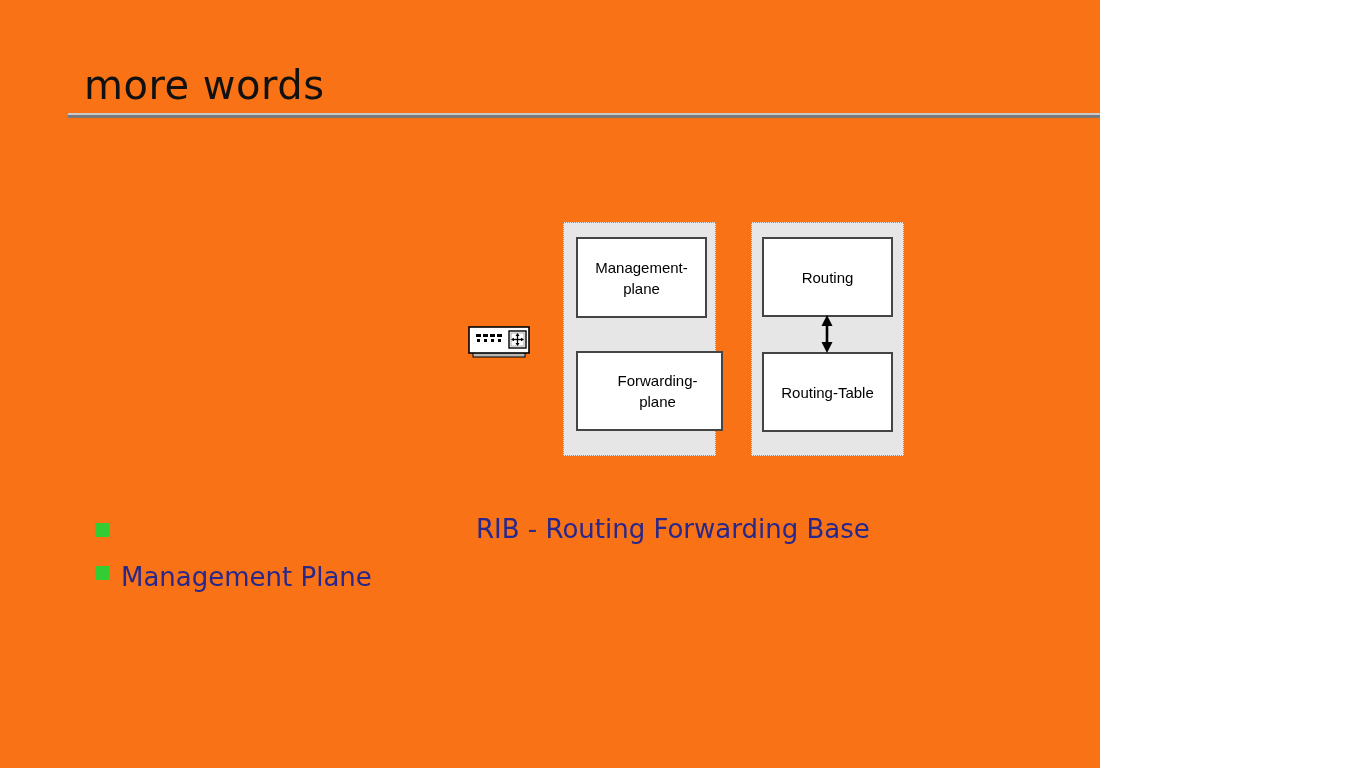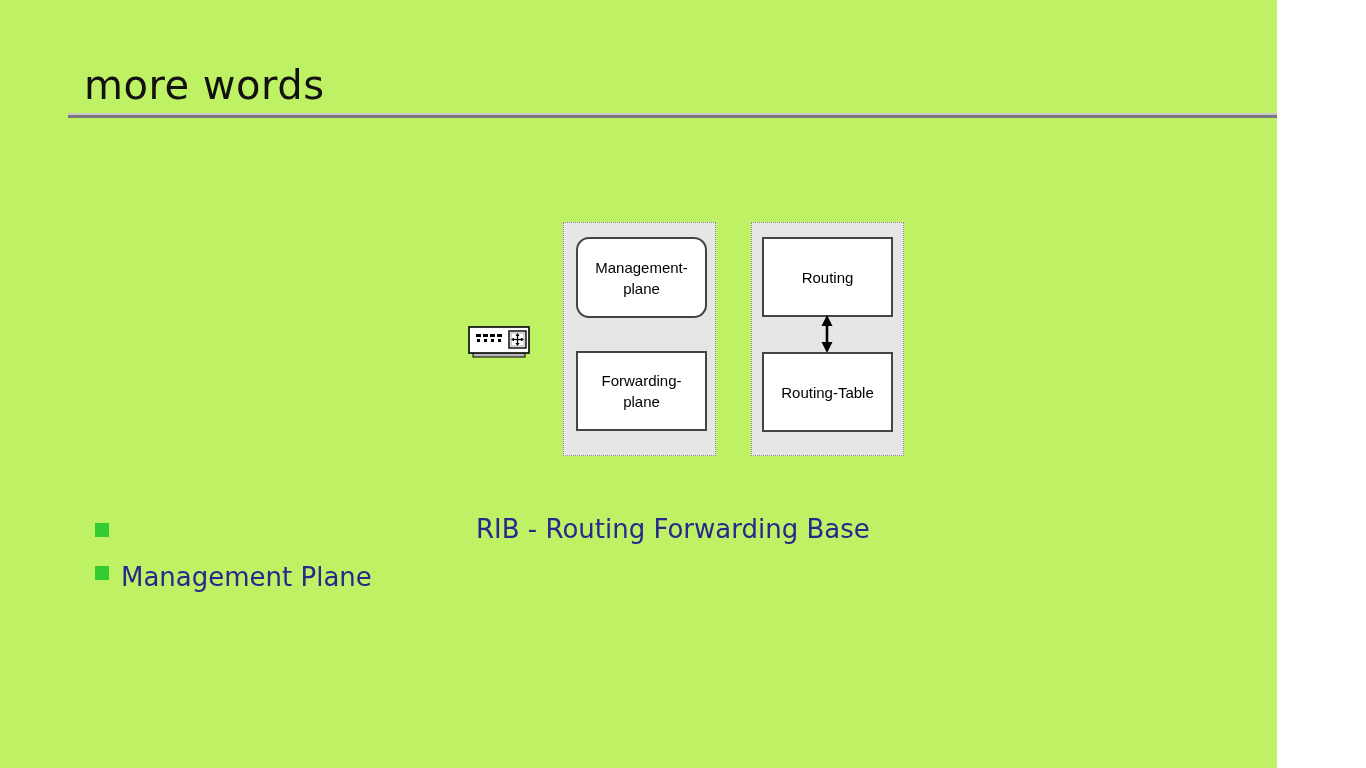--- a/index.html
+++ b/index.html
@@ -1,20 +1,20 @@
 <!DOCTYPE html>
 <html><head>
 <meta charset="utf-8">
 <style>
   html, body { margin: 0; padding: 0; background: #ffffff; }
   .slide {
     position: relative;
-    width: 1277px;
+    width: 1100px;
     height: 768px;
-    background: #bef264;
+    background: #f97316;
     overflow: hidden;
     font-family: "Liberation Sans", sans-serif;
   }
 
   
   .page-title {
     position: absolute;
     left: 84px;
     top: 62px;
     font-family: "DejaVu Sans", sans-serif;
@@ -54,22 +54,22 @@
     display: flex;
     flex-direction: column;
     align-items: center;
     justify-content: center;
     text-align: center;
     font-family: "Liberation Sans", sans-serif;
     font-size: 15px;
     line-height: 21px;
     color: #000000;
   }
-  .box-management    { left: 576px; top: 237px; height: 77px; border-radius: 13px; }
-  .box-forwarding    { left: 576px; top: 351px; height: 76px; }
+  .box-management    { left: 576px; top: 237px; height: 77px; }
+  .box-forwarding    { left: 576px; top: 351px; height: 76px; padding-left: 16px; }
   .box-daemon        { left: 762px; top: 237px; height: 76px; }
   .box-routing-table { left: 762px; top: 352px; height: 76px; }
 
   .v-arrow {
     position: absolute;
     left: 813px;
     top: 315px;
     width: 28px;
     height: 38px;
   }

